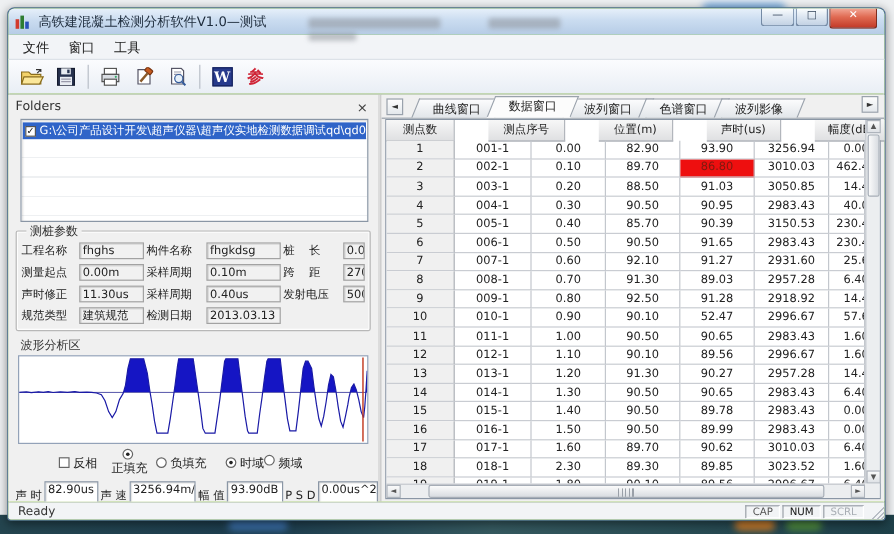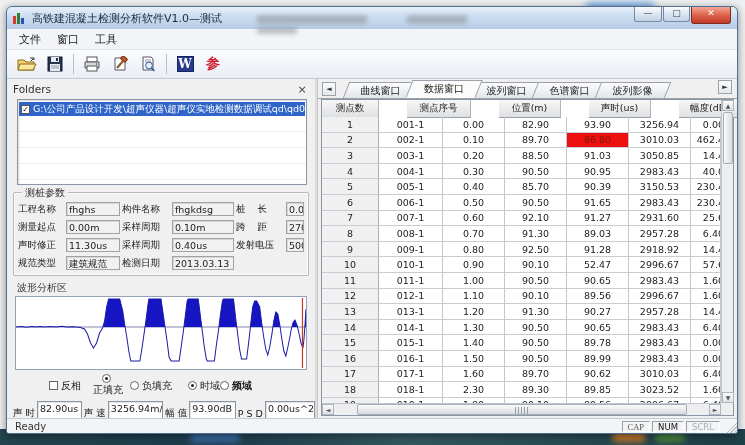--- a/index.html
+++ b/index.html
@@ -136,21 +136,21 @@
   .h-grip { position:absolute; left:50%; top:2px; width:14px; height:7px; transform:translateX(-50%);
     background:repeating-linear-gradient(90deg,#9aa0a8 0 1px,transparent 1px 3px); }
   .sb-corner { position:absolute; right:0; bottom:0; width:12px; height:12px; background:#eceef0; }
 
   
   .statusbar { height:15px; background:#f2f4f6; border-top:1px solid #c5cbd3; display:flex;
     align-items:center; font-size:10px; color:#333; padding-left:8px; border-radius:0 0 2px 2px; }
   .status-right { margin-left:auto; display:flex; align-items:center; }
   .ind { font-size:8.5px; padding:0 5px; height:11px; line-height:10px; margin-right:2px;
     border:1px solid; border-color:#9aa0a8 #fff #fff #9aa0a8; }
-  .ind.on { color:#111; } .ind.dim { color:#555;font-family:Liberation Serif, serif; } .ind.off { color:#a8adb4; }
+  .ind.on { color:#111; } .ind.dim { color:#555; } .ind.off { color:#a8adb4; }
   .grip { width:13px; height:13px; margin-left:2px;
     background:
       linear-gradient(135deg,transparent 0 58%,#b7bdc5 58% 64%,transparent 64% 72%,#b7bdc5 72% 78%,transparent 78% 86%,#b7bdc5 86% 92%,transparent 92%); }
 </style>
 </head>
 <body>
 
 <div class="desktop-strip">
   <div class="blob" style="left:190px;top:4px;width:50px;height:9px;background:#3a6ea8"></div>
   <div class="blob" style="left:612px;top:3px;width:34px;height:10px;background:#c77a2a"></div>
@@ -305,21 +305,21 @@
           </span>
           <span style="display: flex; align-items: center; margin-right: 7px;">
             <span class="radio"></span>
             <span>负填充</span>
           </span>
           <span class="gap2"></span>
           <span style="display: flex; align-items: center; margin-right: 0;">
             <span class="radio sel"></span>
             <span>时域</span>
           </span>
-          <span style="display: flex; align-items: center; margin-right: 6px; font-weight: bold;">
+          <span style="display: flex; margin-right: 6px;">
             <span class="radio"></span>
             <span>频域</span>
           </span>
         </div>
 
       <div class="read-row">
           <span class="rlabel">声 时</span>
           <div class="rval" style="width: 50px;">82.90us</div>
           <span class="rlabel">声 速</span>
           <div class="rval" style="width: 62px;">3256.94m/s</div>

